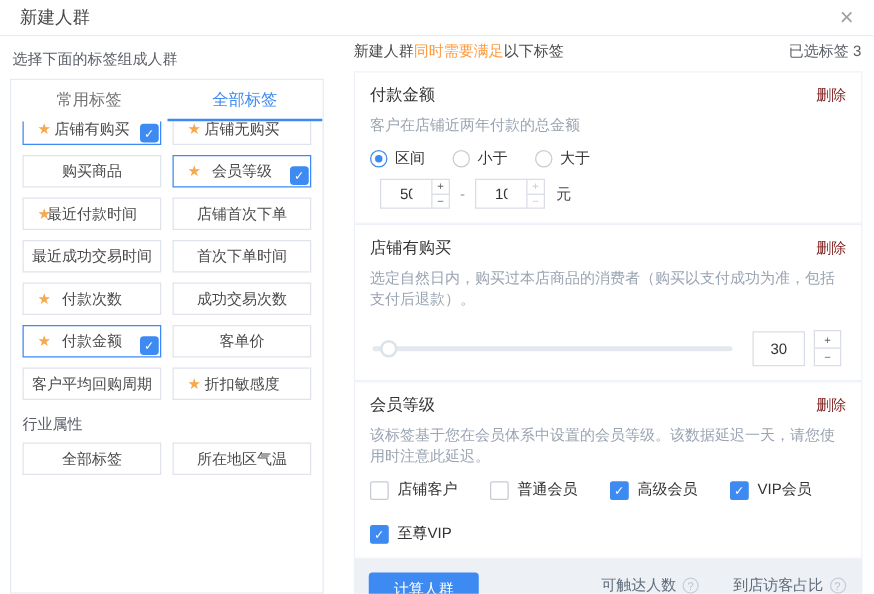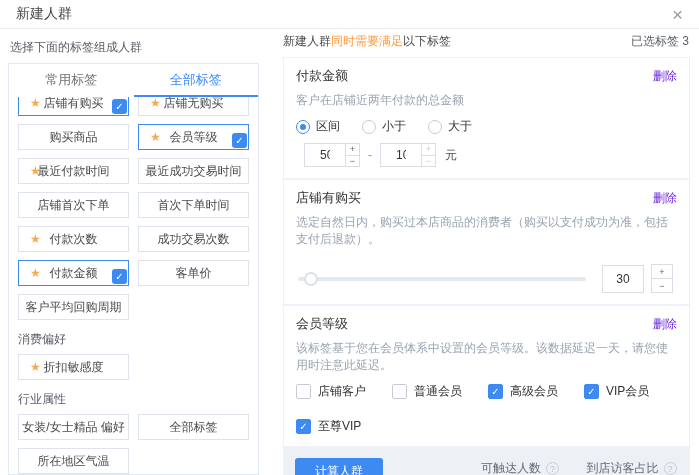--- a/index.html
+++ b/index.html
@@ -33,21 +33,21 @@
   .right { position:absolute; left:283px; top:30px; right:0; bottom:0; display:flex; flex-direction:column; background:#fff; }
   .right-header { display:flex; justify-content:space-between; align-items:center; padding:3px 10px 7px 0; }
   .r-heading { color:#4a4a4a; }
   .r-heading .hl { color:#ff9a3d; }
   .selected-count { color:#5a5e66; }
   .card { margin-right:9px; border:1px solid #eef2f8; background:#fff; padding:9px 12px 11px; }
   .gap { height:9px; background:#f0f4f9; margin-right:9px; }
   .spacer { flex:1; background:#fff; }
   .card-head { display:flex; justify-content:space-between; align-items:center; }
   .card-title { font-size:13px; color:#333; }
-  .delete-link { color:#6d28d9; cursor:pointer; }
+  .delete-link { color:#7f1d1d; cursor:pointer; }
   .card-desc { color:#9aa4b2; margin-top:7px; }
 
   
   .radio-row { display:flex; align-items:center; margin-top:9px; }
   .radio { display:flex; align-items:center; margin-right:22px; cursor:pointer; }
   .radio-circle { width:14px; height:14px; border:1px solid #c6cbd4; border-radius:50%; margin-right:6px; background:#fff; position:relative; }
   .radio.selected .radio-circle { border-color:#3d8af2; }
   .radio.selected .radio-circle::after { content:""; position:absolute; left:3px; top:3px; right:3px; bottom:3px; background:#3d8af2; border-radius:50%; }
   .range-row { display:flex; align-items:center; margin-top:8px; margin-left:8px; }
   input.num { width:42px; height:24px; border:1px solid #d9dee6; text-align:center; font:inherit; color:#333; padding:0 15px; }
@@ -60,21 +60,21 @@
 
   
   .slider-row { display:flex; align-items:center; margin-top:16px; }
   .slider { flex:1; max-width:288px; height:4px; background:#e4e9f0; border-radius:2px; position:relative; margin:0 16px 0 2px; cursor:pointer; }
   .slider-handle { position:absolute; left:6px; top:50%; transform:translateY(-50%); width:14px; height:14px; background:#fff; border:2px solid #dcе2ea; border:2px solid #dce2ea; border-radius:50%; }
   input.days { width:42px; height:28px; border:1px solid #d9dee6; text-align:center; font:inherit; color:#333; }
   .stepper2 { display:flex; flex-direction:column; width:22px; height:29px; margin-left:7px; }
 
   
   .checks { display:flex; flex-wrap:wrap; margin-top:9px; row-gap:9px; }
-  .check { display:flex; align-items:center; margin-right:26px; min-width:60px; cursor:pointer; }
+  .check { display:flex; align-items:flex-end; margin-right:26px; min-width:60px; cursor:pointer; }
   .break { flex-basis:100%; height:0; }
   .checkbox { width:15px; height:15px; border:1px solid #c6cbd4; border-radius:2px; margin-right:7px; background:#fff; display:flex; align-items:center; justify-content:center; font-size:10px; color:#fff; }
   .check.checked .checkbox { background:#3d8af2; border-color:#3d8af2; }
 
   
   .compute { background:#edf1f6; margin-right:9px; padding:11px 12px 9px; display:flex; }
   .compute-left { width:172px; flex-shrink:0; }
   .compute-btn { background:#3d8af2; color:#fff; border:none; border-radius:3px; font:inherit; padding:5px 20px; cursor:pointer; }
   .metric { flex:1; padding-left:14px; padding-top:2px; }
   .metric-label { color:#5f6b7a; display:flex; align-items:center; gap:5px; }
@@ -113,24 +113,24 @@
         <div class="tag checked">
           <span class="star">★</span>
           <span>会员等级</span>
           <span class="badge">✓</span>
         </div>
         <div class="tag">
           <span class="star">★</span>
           <span>最近付款时间</span>
         </div>
         <div class="tag">
+          <span>店铺首次下单</span>
+        </div>
+        <div class="tag">
           <span>最近成功交易时间</span>
-        </div>
-        <div class="tag">
-          <span>店铺首次下单</span>
         </div>
         <div class="tag">
           <span>首次下单时间</span>
         </div>
         <div class="tag">
           <span class="star">★</span>
           <span>付款次数</span>
         </div>
         <div class="tag">
           <span>成功交易次数</span>
@@ -140,30 +140,26 @@
           <span>付款金额</span>
           <span class="badge">✓</span>
         </div>
         <div class="tag">
           <span>客单价</span>
         </div>
         <div class="tag">
           <span>客户平均回购周期</span>
         </div>
 
-        <div class="section-label">消费偏好</div>
         <div class="tag">
           <span class="star">★</span>
           <span>折扣敏感度</span>
         </div>
 
         <div class="section-label">行业属性</div>
-        <div class="tag">
-          <span>女装/女士精品 偏好</span>
-        </div>
         <div class="tag">
           <span>全部标签</span>
         </div>
         <div class="tag">
           <span>所在地区气温</span>
         </div>
 
       </div>
     </div>
   </div>

